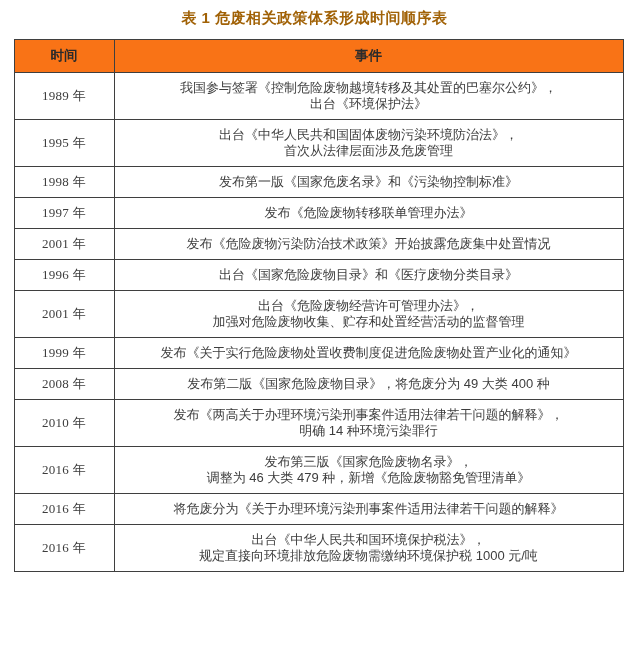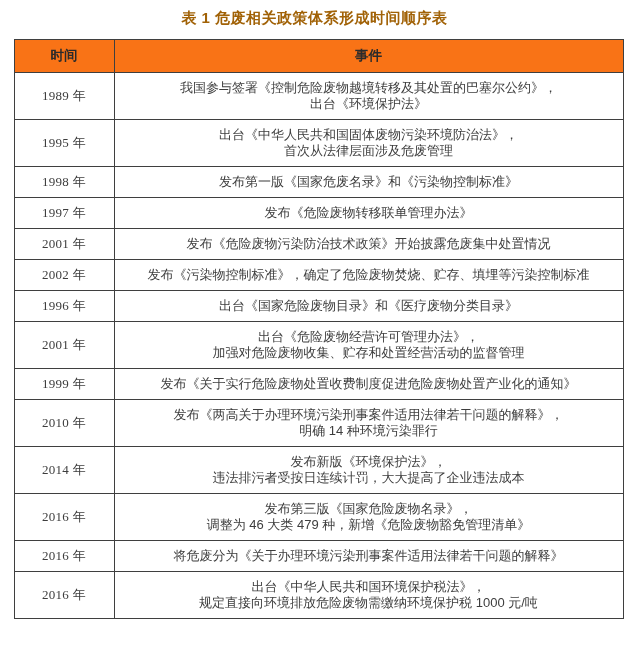--- a/index.html
+++ b/index.html
@@ -85,42 +85,38 @@
         </tr>
         <tr>
           <td class="year-cell">1997 年</td>
           <td class="event-cell">发布《危险废物转移联单管理办法》</td>
         </tr>
         <tr>
           <td class="year-cell">2001 年</td>
           <td class="event-cell">发布《危险废物污染防治技术政策》开始披露危废集中处置情况</td>
         </tr>
         <tr>
-          <td class="year-cell">2002 年</td>
-          <td class="event-cell">发布《污染物控制标准》，确定了危险废物焚烧、贮存、填埋等污染控制标准</td>
-        </tr>
-        <tr>
           <td class="year-cell">1996 年</td>
           <td class="event-cell">出台《国家危险废物目录》和《医疗废物分类目录》</td>
         </tr>
         <tr>
           <td class="year-cell">2001 年</td>
           <td class="event-cell">出台《危险废物经营许可管理办法》，<br>加强对危险废物收集、贮存和处置经营活动的监督管理</td>
         </tr>
         <tr>
           <td class="year-cell">1999 年</td>
           <td class="event-cell">发布《关于实行危险废物处置收费制度促进危险废物处置产业化的通知》</td>
         </tr>
         <tr>
+          <td class="year-cell">2008 年</td>
+          <td class="event-cell">发布第二版《国家危险废物目录》，将危废分为 49 大类 400 种</td>
+        </tr>
+        <tr>
           <td class="year-cell">2010 年</td>
           <td class="event-cell">发布《两高关于办理环境污染刑事案件适用法律若干问题的解释》，<br>明确 14 种环境污染罪行</td>
-        </tr>
-        <tr>
-          <td class="year-cell">2014 年</td>
-          <td class="event-cell">发布新版《环境保护法》，<br>违法排污者受按日连续计罚，大大提高了企业违法成本</td>
         </tr>
         <tr>
           <td class="year-cell">2016 年</td>
           <td class="event-cell">发布第三版《国家危险废物名录》，<br>调整为 46 大类 479 种，新增《危险废物豁免管理清单》</td>
         </tr>
         <tr>
           <td class="year-cell">2016 年</td>
           <td class="event-cell">将危废分为《关于办理环境污染刑事案件适用法律若干问题的解释》</td>
         </tr>
         <tr>

